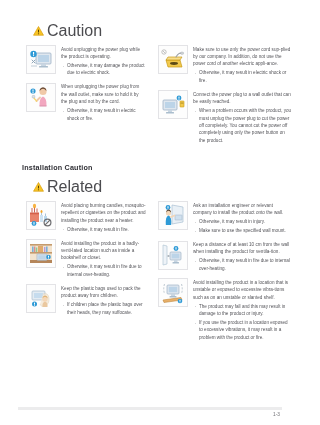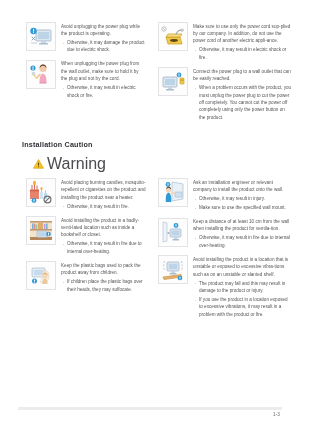--- a/index.html
+++ b/index.html
@@ -75,20 +75,28 @@
     margin-top: 2px; padding-right: 2px;
   }
 </style>
 </head>
 <body>
 
 <div class="page">
 
   <div style="height:22px"></div>
 
+  <div class="sec-head">
+    <svg class="tri-icon" viewBox="0 0 22 20">
+      <path d="M11 1 L21 18.5 L1 18.5 Z" fill="#f7c325" stroke="#d79a06" stroke-width="1.3" stroke-linejoin="round"></path>
+      <rect x="10" y="7" width="2" height="6" rx="1" fill="#5a4300"></rect>
+      <circle cx="11" cy="15.5" r="1.2" fill="#5a4300"></circle>
+    </svg>
+    <span>Caution</span>
+  </div>
 
   <div class="grid">
     <div class="col">
 
       <div class="item">
         <div class="thumb">
           <svg width="26" height="25" viewBox="0 0 26 25">
             <rect x="8" y="6" width="15" height="11" rx="1" fill="#dfe7ef" stroke="#9fb3c6" stroke-width=".8"></rect>
             <rect x="10" y="8" width="11" height="7" fill="#bcd4e8"></rect>
             <path d="M13 17 L13 19 L18 19 L18 17" fill="#c9d6e2"></path>
@@ -184,21 +192,21 @@
   <div class="spacer-sections"></div>
 
   <div class="page-title">Installation Caution</div>
 
   <div class="sec-head">
     <svg class="tri-icon" viewBox="0 0 22 20">
       <path d="M11 1 L21 18.5 L1 18.5 Z" fill="#f7c325" stroke="#d79a06" stroke-width="1.3" stroke-linejoin="round"></path>
       <rect x="10" y="7" width="2" height="6" rx="1" fill="#5a4300"></rect>
       <circle cx="11" cy="15.5" r="1.2" fill="#5a4300"></circle>
     </svg>
-    <span>Warning</span>
+    <span>Related</span>
   </div>
 
   <div class="grid">
     <div class="col">
 
       <div class="item">
         <div class="thumb">
           <svg width="26" height="25" viewBox="0 0 26 25">
             <rect x="2" y="11" width="9" height="8" fill="#e8836b"></rect>
             <rect x="2" y="9.5" width="9" height="1.8" fill="#d4604a"></rect>

